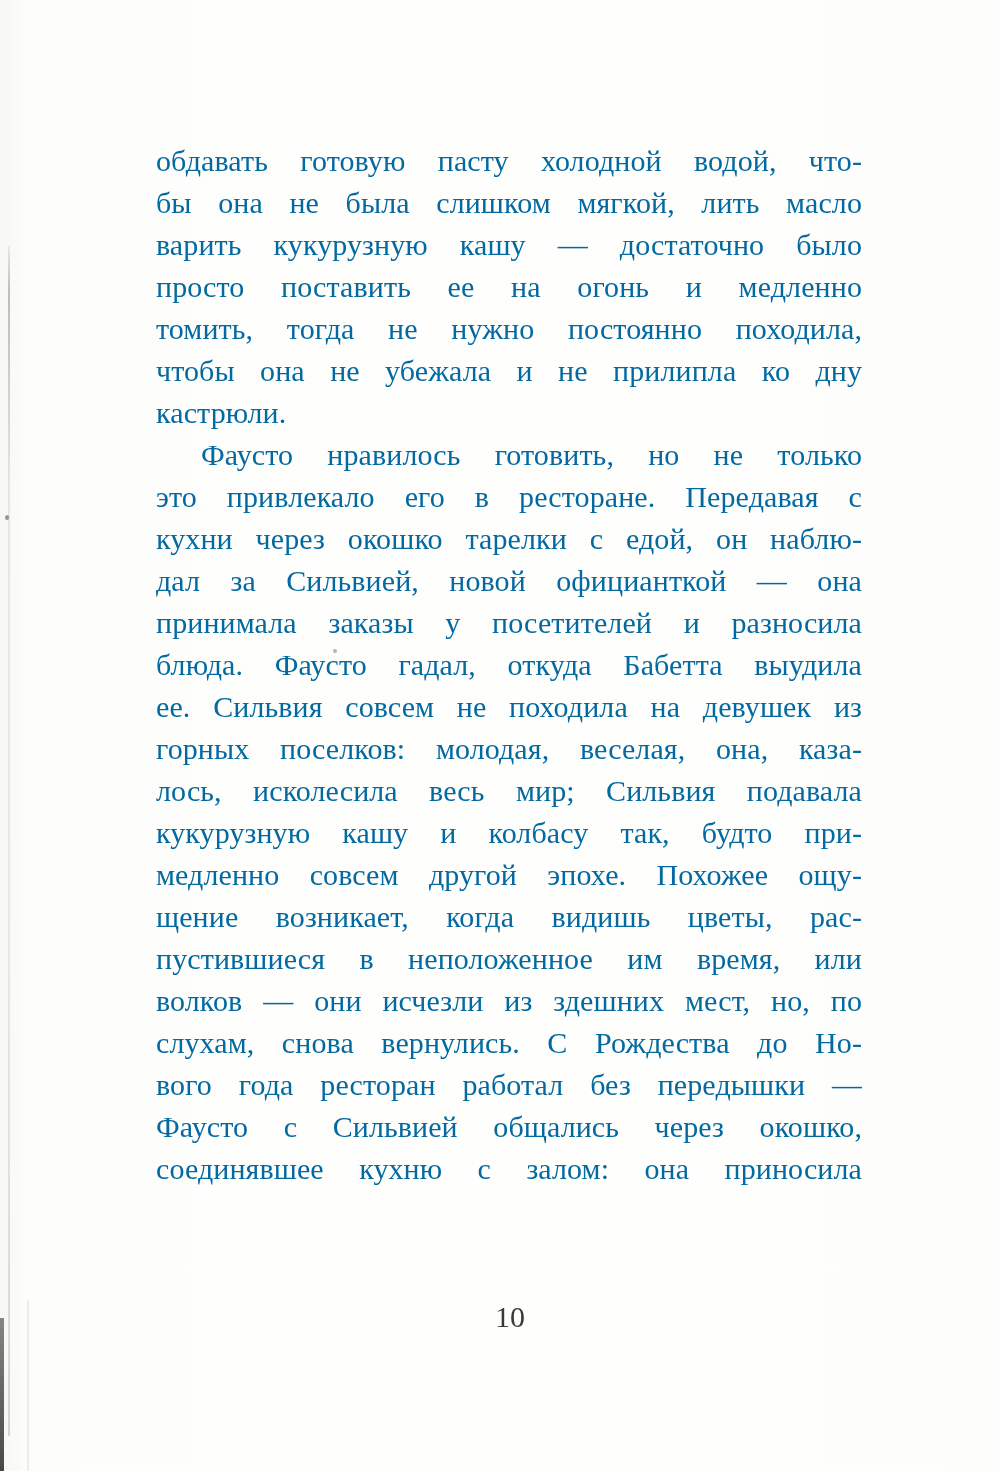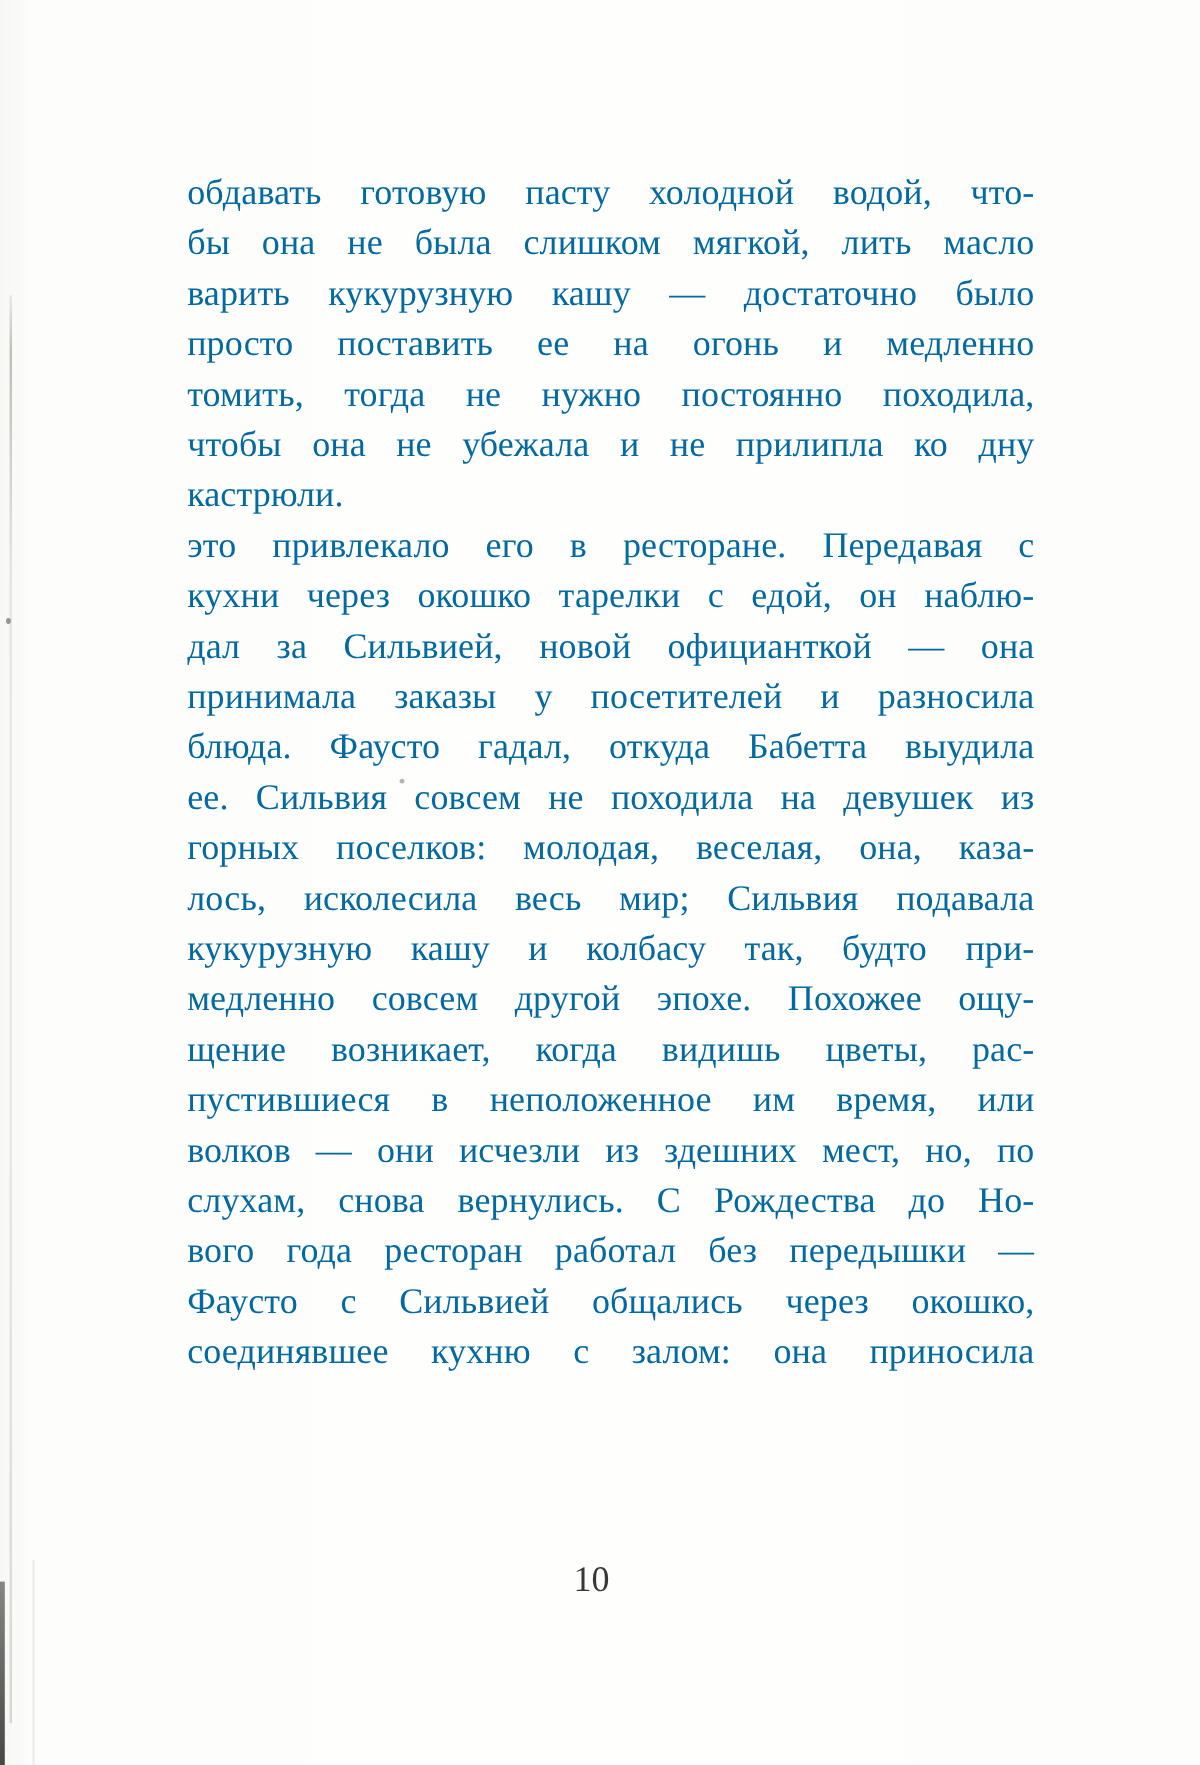--- a/index.html
+++ b/index.html
@@ -88,21 +88,21 @@
     text-align-last: justify;
   }
   .line.flush {
     text-align-last: left;
   }
   .line.indent {
     padding-left: 45px;
   }
   .page-number {
     position: absolute;
-    left: 140px;
+    left: 157px;
     top: 1296px;
     width: 706px;
     text-align: center;
     color: #3a3836;
     font-size: 30px;
     line-height: 42px;
   }
 </style>
 </head>
 <body>
@@ -117,20 +117,21 @@
 
 <main>
   <div class="text-block">
       <div class="line">обдавать готовую пасту холодной водой, что-</div>
       <div class="line">бы она не была слишком мягкой, лить масло</div>
       <div class="line">варить кукурузную кашу — достаточно было</div>
       <div class="line">просто поставить ее на огонь и медленно</div>
       <div class="line">томить, тогда не нужно постоянно походила,</div>
       <div class="line">чтобы она не убежала и не прилипла ко дну</div>
       <div class="line flush">кастрюли.</div>
+      <div class="line indent">Фаусто нравилось готовить, но не только</div>
       <div class="line">это привлекало его в ресторане. Передавая с</div>
       <div class="line">кухни через окошко тарелки с едой, он наблю-</div>
       <div class="line">дал за Сильвией, новой официанткой — она</div>
       <div class="line">принимала заказы у посетителей и разносила</div>
       <div class="line">блюда. Фаусто гадал, откуда Бабетта выудила</div>
       <div class="line">ее. Сильвия совсем не походила на девушек из</div>
       <div class="line">горных поселков: молодая, веселая, она, каза-</div>
       <div class="line">лось, исколесила весь мир; Сильвия подавала</div>
       <div class="line">кукурузную кашу и колбасу так, будто при-</div>
       <div class="line">медленно совсем другой эпохе. Похожее ощу-</div>

